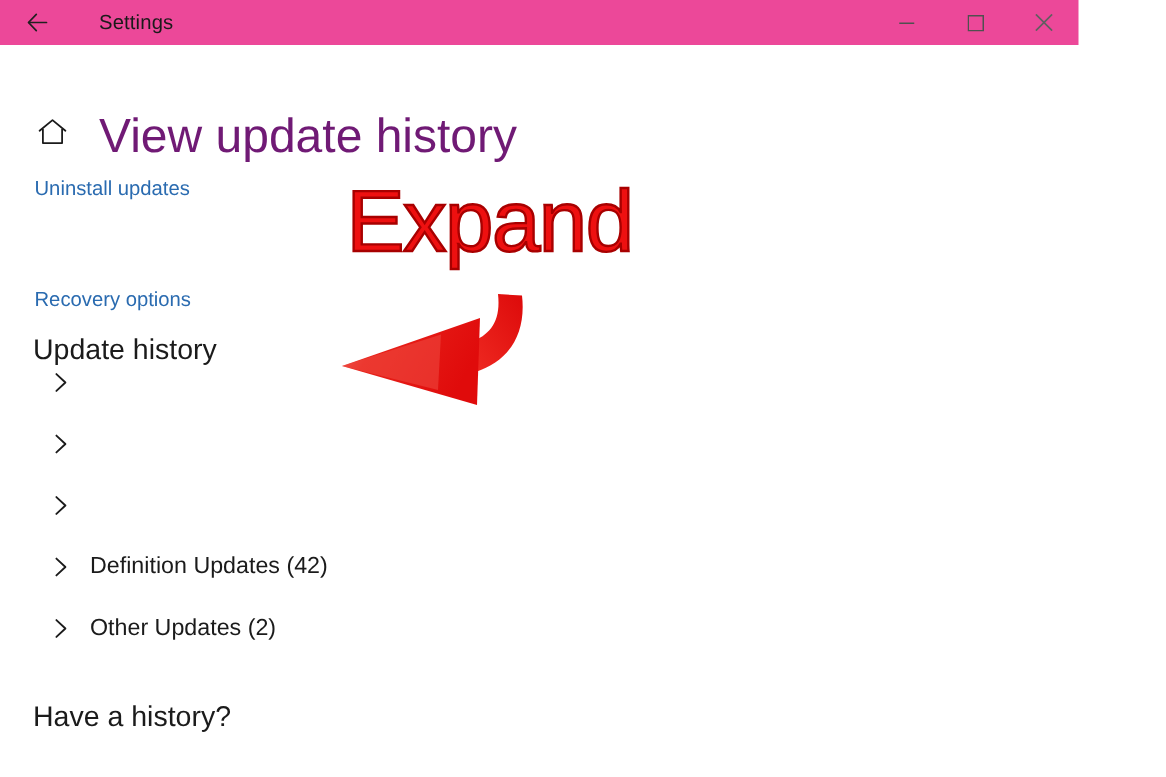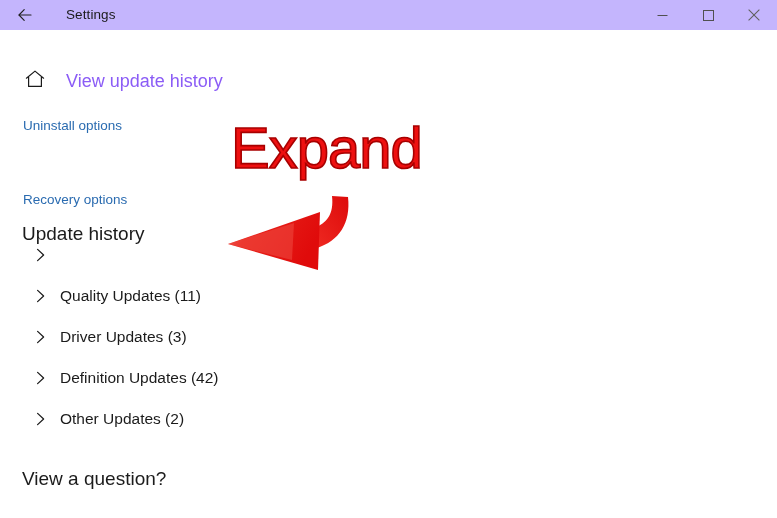--- a/index.html
+++ b/index.html
@@ -15,23 +15,23 @@
     color: #000000;
     overflow: hidden;
     position: relative;
     -webkit-font-smoothing: antialiased;
   }
 
   
   .titlebar {
     position: absolute;
     left: 0; top: 0;
-    width: 777px;
+    width: 719px;
     height: 30px;
-    background: #c4b5fd;
+    background: #ec4899;
     display: flex;
     align-items: center;
   }
   .back-btn {
     position: absolute;
     left: 8px; top: 3px;
     width: 34px; height: 24px;
     display: flex;
     align-items: center;
     justify-content: center;
@@ -75,24 +75,24 @@
   .home-icon {
     width: 26px;
     height: 26px;
     margin-right: 18px;
     display: flex;
     align-items: center;
     justify-content: center;
     cursor: pointer;
   }
   .page-title {
-    font-size: 18px;
+    font-size: 32px;
     line-height: 34px;
     font-weight: 400;
-    color: #8b5cf6;
+    color: #701a75;
     letter-spacing: 0px;
     white-space: nowrap;
   }
 
   
   .link {
     position: absolute;
     left: 23px;
     font-size: 13.5px;
     line-height: 18px;
@@ -239,51 +239,49 @@
     <span>
       <svg width="22" height="22" viewBox="0 0 22 22" aria-hidden="true">
         <path d="M2.4 10.2 L11 3.1 L19.6 10.2" fill="none" stroke="#1b1b1b" stroke-width="1.2" stroke-linecap="round" stroke-linejoin="round"></path>
         <path d="M4.6 9.0 L4.6 18.4 L17.4 18.4 L17.4 9.0" fill="none" stroke="#1b1b1b" stroke-width="1.2" stroke-linejoin="round"></path>
       </svg>
     </span>
   </div>
   <h1 class="page-title">View update history</h1>
 </div>
 
-<a class="link" id="link-uninstall">Uninstall options</a>
+<a class="link" id="link-uninstall">Uninstall updates</a>
 <a class="link" id="link-recovery">Recovery options</a>
 
 <h2 class="section-heading">Update history</h2>
 
 <div class="update-list">
 
   <div class="expander">
     <span class="chevron">
       <svg width="18" height="18" viewBox="0 0 18 18" aria-hidden="true">
         <path d="M5.6 3.4 L11.6 9.0 L5.6 14.6" fill="none" stroke="#1b1b1b" stroke-width="1.25" stroke-linecap="round" stroke-linejoin="round"></path>
       </svg>
     </span>
   </div>
 
   <div class="expander">
     <span class="chevron">
       <svg width="18" height="18" viewBox="0 0 18 18" aria-hidden="true">
         <path d="M5.6 3.4 L11.6 9.0 L5.6 14.6" fill="none" stroke="#1b1b1b" stroke-width="1.25" stroke-linecap="round" stroke-linejoin="round"></path>
       </svg>
     </span>
-    <span class="expander-label">Quality Updates (11)</span>
-  </div>
-
-  <div class="expander">
-    <span class="chevron">
-      <svg width="18" height="18" viewBox="0 0 18 18" aria-hidden="true">
-        <path d="M5.6 3.4 L11.6 9.0 L5.6 14.6" fill="none" stroke="#1b1b1b" stroke-width="1.25" stroke-linecap="round" stroke-linejoin="round"></path>
-      </svg>
-    </span>
-    <span class="expander-label">Driver Updates (3)</span>
+  </div>
+
+  <div class="expander">
+    <span class="chevron">
+      <svg width="18" height="18" viewBox="0 0 18 18" aria-hidden="true">
+        <path d="M5.6 3.4 L11.6 9.0 L5.6 14.6" fill="none" stroke="#1b1b1b" stroke-width="1.25" stroke-linecap="round" stroke-linejoin="round"></path>
+      </svg>
+    </span>
   </div>
 
   <div class="expander">
     <span class="chevron">
       <svg width="18" height="18" viewBox="0 0 18 18" aria-hidden="true">
         <path d="M5.6 3.4 L11.6 9.0 L5.6 14.6" fill="none" stroke="#1b1b1b" stroke-width="1.25" stroke-linecap="round" stroke-linejoin="round"></path>
       </svg>
     </span>
     <span class="expander-label">Definition Updates (42)</span>
   </div>
@@ -292,21 +290,21 @@
     <span class="chevron">
       <svg width="18" height="18" viewBox="0 0 18 18" aria-hidden="true">
         <path d="M5.6 3.4 L11.6 9.0 L5.6 14.6" fill="none" stroke="#1b1b1b" stroke-width="1.25" stroke-linecap="round" stroke-linejoin="round"></path>
       </svg>
     </span>
     <span class="expander-label">Other Updates (2)</span>
   </div>
 
 </div>
 
-<h2 class="footer-heading">View a question?</h2>
+<h2 class="footer-heading">Have a history?</h2>
 <a class="link" id="link-gethelp">Get help</a>
 
 <div class="annotation-layer">
 
   <div class="annot-text">Expand</div>
 
   <div class="annot-arrow">
     <svg width="170" height="100" viewBox="0 0 170 100" aria-hidden="true">
       <defs>
         <linearGradient id="arrHeadGrad" x1="0" y1="0" x2="1" y2="0.35">

